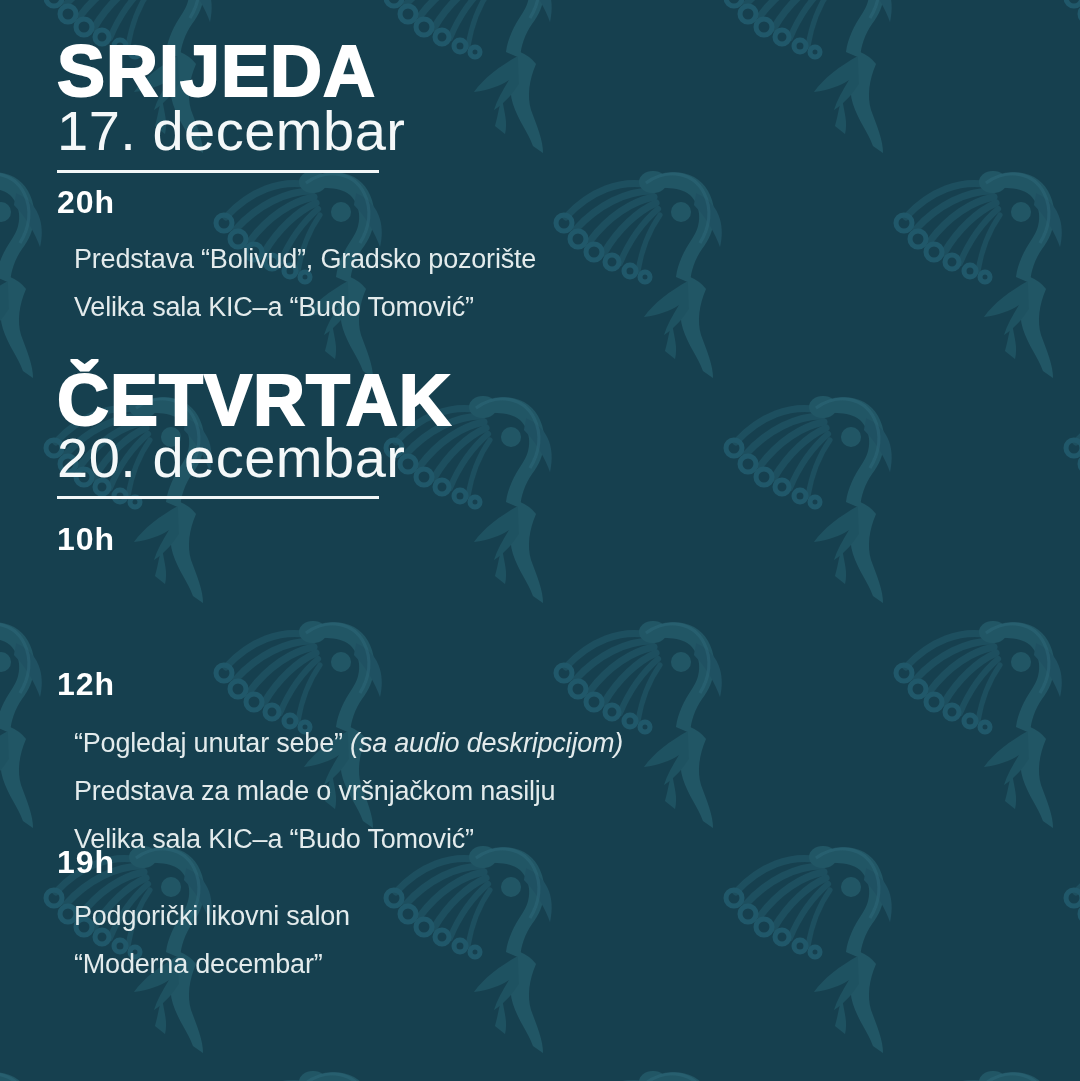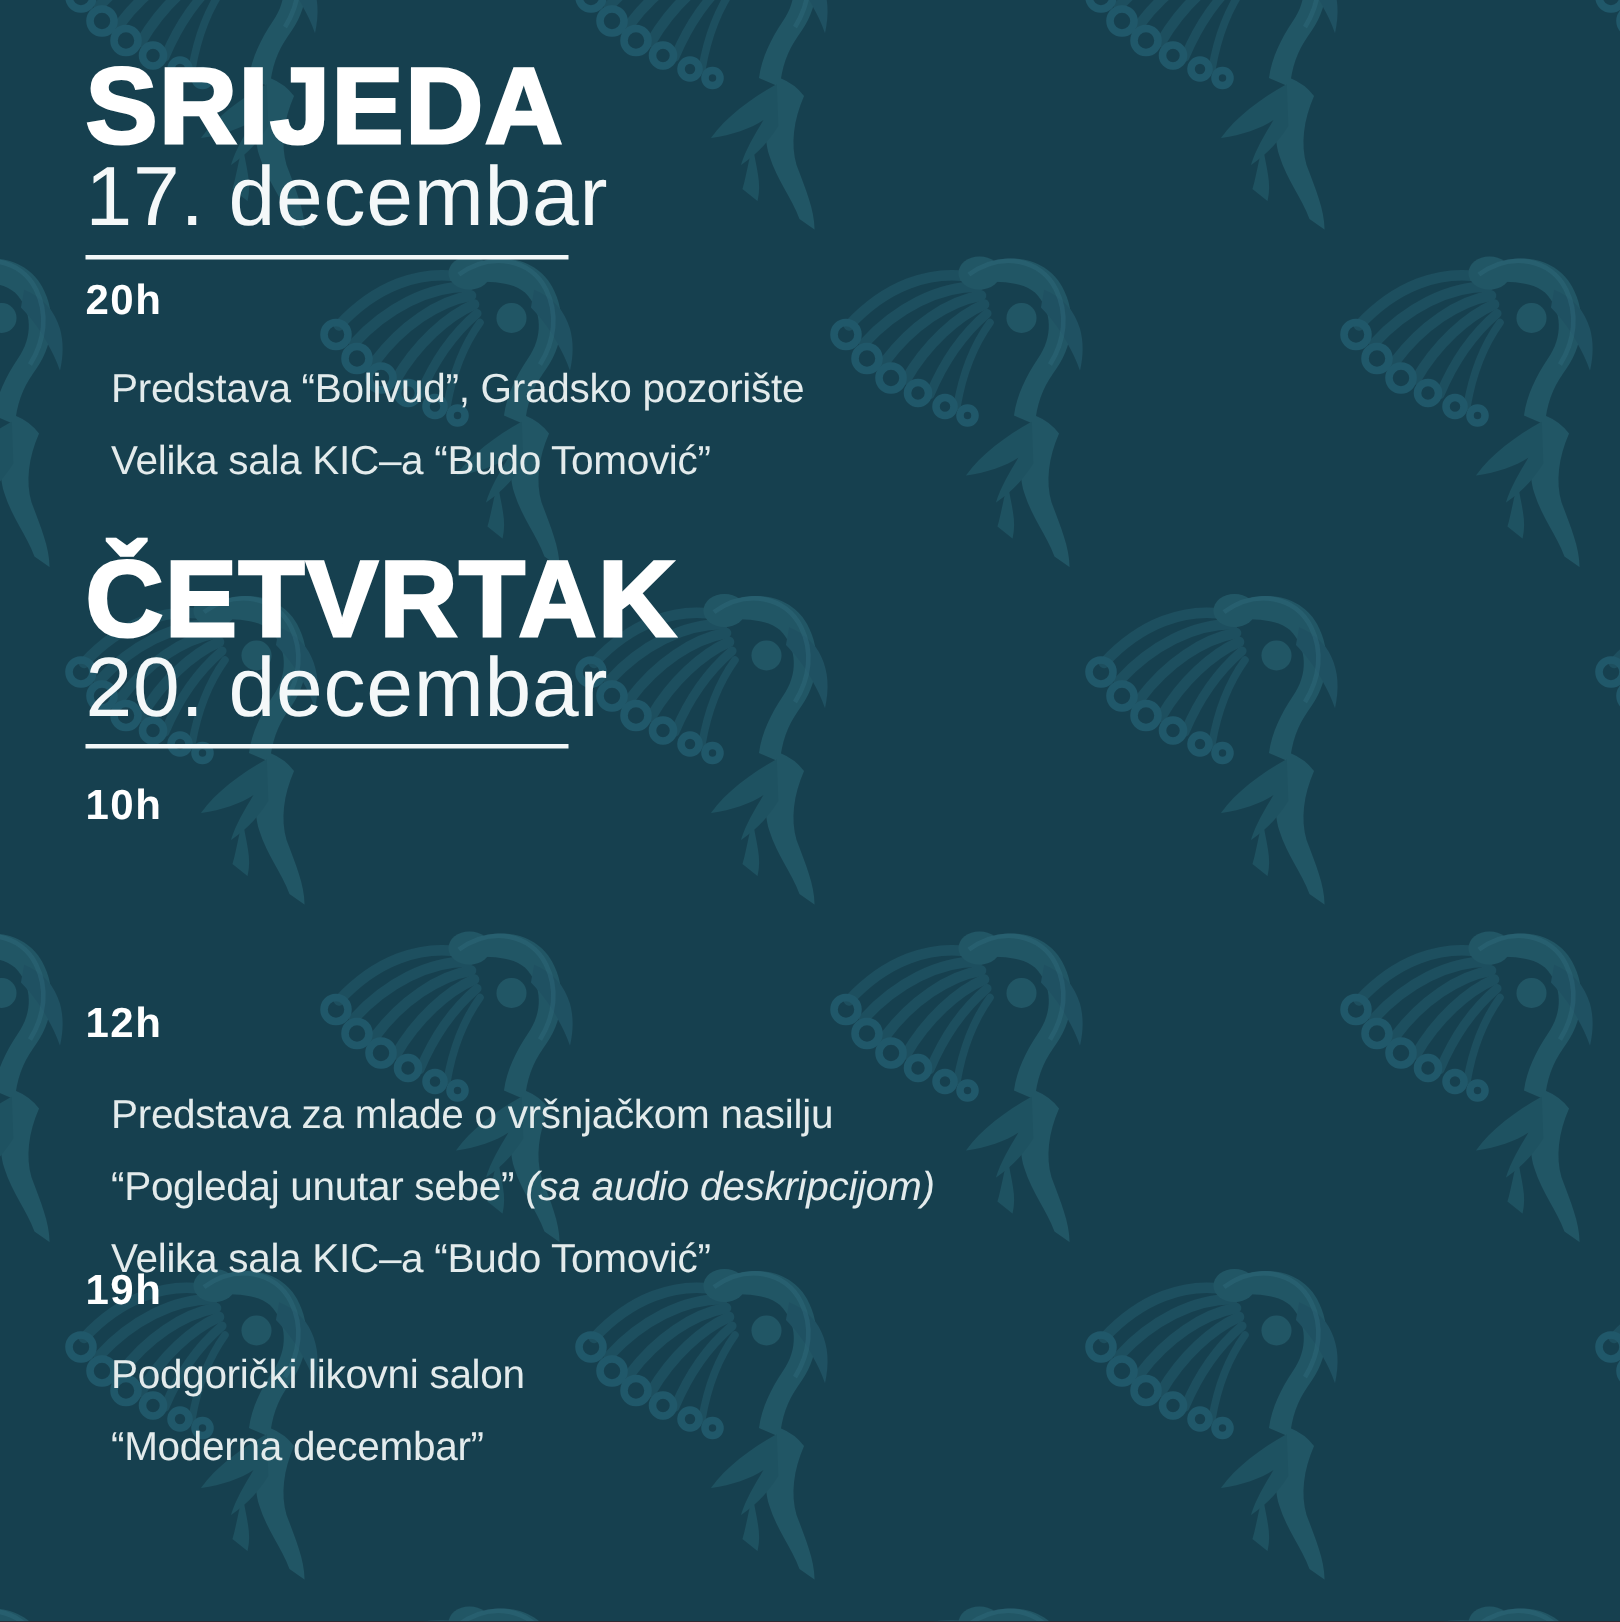--- a/index.html
+++ b/index.html
@@ -26,21 +26,21 @@
     font-weight:400;
     line-height:1;
     letter-spacing:0.5px;
     color:#f4f8f9;
   }
   .rule{
     width:322px;height:3px;
     background:#f2f7f8;
   }
   .time{
-    font-size:28px;
+    font-size:32px;
     font-weight:700;
     line-height:1;
     letter-spacing:1px;
     color:#ffffff;
   }
   .lines{
     font-size:27px;
     line-height:31px;
     letter-spacing:-0.2px;
     color:#e3ebec;
@@ -116,22 +116,22 @@
   </div>
 
   <h1 class="abs day-name" style="top:364px">ČETVRTAK</h1>
   <div class="abs day-date" style="top:430px">20. decembar</div>
   <div class="abs rule" style="top:496px"></div>
 
   <div class="abs time" style="top:523px">10h</div>
 
   <div class="abs time" style="top:668px">12h</div>
   <div class="abs lines" style="top:711px">
+    <p class="line"><span>“Pogledaj unutar sebe” </span><span class="it">(sa audio deskripcijom)</span></p>
     <p class="line"><span>Predstava za mlade o vršnjačkom nasilju</span></p>
-    <p class="line"><span>“Pogledaj unutar sebe” </span><span class="it">(sa audio deskripcijom)</span></p>
     <p class="line"><span>Velika sala KIC–a “Budo Tomović”</span></p>
   </div>
 
   <div class="abs time" style="top:846px">19h</div>
   <div class="abs lines" style="top:884px">
     <p class="line"><span>Podgorički likovni salon</span></p>
     <p class="line"><span>“Moderna decembar”</span></p>
   </div>
 
 </main>

